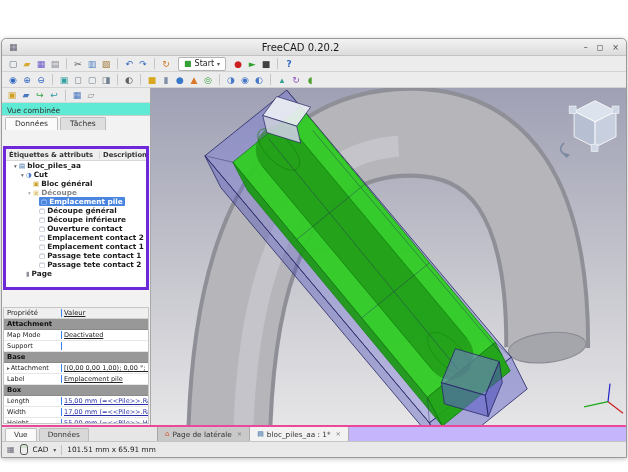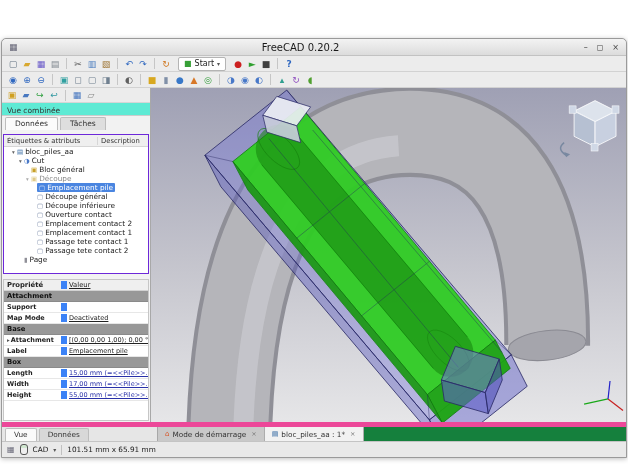--- a/index.html
+++ b/index.html
@@ -21,45 +21,45 @@
   .wbcombo .cicon{color:#38a038;font-size:8px;}
   .wbcombo .carr{font-size:6px;color:#555;}
   
   .main{flex:1;display:flex;min-height:0;}
   .leftpanel{width:148px;flex:none;display:flex;flex-direction:column;background:#f2f2f2;border-right:1px solid #a8a8a8;min-height:0;}
   .lptoolbar{height:14px;flex:none;display:flex;align-items:center;gap:2px;padding:0 4px;background:#ececec;border-bottom:1px solid #d6d6d6;}
   .paneltitle{height:12px;flex:none;display:flex;align-items:flex-end;padding:0 5px;font-size:7.5px;color:#333;background:#5eead4;border-bottom:1px solid #cccccc;}
   .ptabs{height:13px;flex:none;display:flex;gap:2px;padding:1px 3px 0 3px;}
   .ptab{font-size:7.5px;line-height:11px;padding:0 9px;border:1px solid #bdbdbd;border-bottom:none;border-radius:2px 2px 0 0;background:#dedede;color:#333;}
   .ptab.active{background:#fbfbfb;}
-  .treewrap{flex:none;background:#fff;border:1px solid #6d28d9;margin:4px 1px;}
+  .treewrap{flex:none;background:#fff;border:3px solid #6d28d9;margin:16px 1px;font-weight:bold;}
   .treeheader{display:flex;height:11px;background:#efefef;border-bottom:1px solid #d6d6d6;font-size:6.8px;color:#333;align-items:center;}
   .th1{width:90px;padding-left:3px;border-right:1px solid #d6d6d6;overflow:hidden;white-space:nowrap;}
   .th2{flex:1;padding-left:3px;overflow:hidden;white-space:nowrap;}
   .tree{height:126px;overflow:hidden;font-size:7.3px;}
   .trow{height:9px;display:flex;align-items:center;white-space:nowrap;color:#1a1a1a;}
   .tarrow{width:7px;font-size:5.5px;color:#666;text-align:center;flex:none;}
   .tico{font-size:6.5px;margin-right:2px;}
   .selwrap{display:flex;align-items:center;}
   .sel{background:#4a85e0;color:#fff;padding:0 2px;border-radius:1px;}
   .dim{opacity:.55;}
   
   .props{flex:1;min-height:0;background:#fff;border:1px solid #c6c6c6;margin:1px;font-size:6.5px;overflow:hidden;}
   .phead{display:flex;height:10px;background:#efefef;border-bottom:1px solid #d2d2d2;align-items:center;font-size:6.8px;}
   .prow{display:flex;height:10px;border-bottom:1px solid #e7e7e7;align-items:center;}
-  .pkey{width:54px;flex:none;padding-left:3px;border-right:6px solid #3b82f6;overflow:hidden;white-space:nowrap;display:flex;align-items:center;gap:1px;font-weight:bold;}
+  .pkey{width:54px;flex:none;padding-left:3px;border-right:1px solid #3b82f6;overflow:hidden;white-space:nowrap;display:flex;align-items:center;gap:1px;}
   .pval{flex:1;padding-left:2px;overflow:hidden;white-space:nowrap;text-decoration:underline;}
   .pgroup{background:#989898;color:#101010;font-weight:bold;height:10px;display:flex;align-items:center;padding-left:3px;border-bottom:1px solid #8a8a8a;font-size:6.8px;}
   .pexpr{color:#2830a8;}
   .pexpand{font-size:5.5px;color:#555;}
   
   .viewport{flex:1;position:relative;min-width:0;background:#c0c0c8;}
   .viewport svg{position:absolute;inset:0;width:100%;height:100%;}
   
-  .bottomrow{height:14px;flex:none;display:flex;background:#15803d;border-top:5px solid #ec4899;}
+  .bottomrow{height:14px;flex:none;display:flex;background:#c4b5fd;border-top:2px solid #ec4899;}
   .lpbottom{width:149px;flex:none;display:flex;gap:2px;padding:1px 3px 0 3px;background:#e6e6e6;border-right:1px solid #a8a8a8;}
   .btab{font-size:7.3px;line-height:11px;padding:0 8px;border:1px solid #bdbdbd;border-bottom:none;border-radius:2px 2px 0 0;background:#d8d8d8;color:#333;}
   .btab.active{background:#fafafa;}
   .doctabs{flex:1;display:flex;}
   .dtab{display:flex;align-items:center;gap:3px;padding:0 7px;font-size:7.3px;background:#c9c9c9;border-right:1px solid #adadad;color:#333;}
   .dtab.active{background:#f2f2f2;}
   .dticon{font-size:7px;}
   .dtclose{font-size:6.5px;color:#777;margin-left:2px;}
   
   .statusbar{height:15px;flex:none;display:flex;align-items:center;gap:5px;padding:0 5px;background:#e9e9e9;border-top:1px solid #c4c4c4;font-size:7.3px;color:#1a1a1a;}
@@ -226,26 +226,26 @@
         </div>
       </div>
 
       <div class="props">
         <div class="phead">
           <span class="pkey">Propriété</span>
           <span class="pval">Valeur</span>
         </div>
         <div class="pgroup">Attachment</div>
         <div class="prow">
+          <span class="pkey">Map Mode</span>
+          <span class="pval">Deactivated</span>
+        </div>
+        <div class="prow">
           <span class="pkey">Support</span>
           <span class="pval"></span>
-        </div>
-        <div class="prow">
-          <span class="pkey">Map Mode</span>
-          <span class="pval">Deactivated</span>
         </div>
         <div class="pgroup">Base</div>
         <div class="prow">
           <span class="pkey">
             <span class="pexpand">▸</span>
             <span>Attachment</span>
           </span>
           <span class="pval">[(0,00 0,00 1,00); 0,00 °; (1,00 mm 1,00 mm 3,00 mm)]</span>
         </div>
         <div class="prow">
@@ -349,21 +349,21 @@
   </div>
 
   <div class="bottomrow">
     <div class="lpbottom">
       <span class="btab active">Vue</span>
       <span class="btab">Données</span>
     </div>
     <div class="doctabs">
       <span class="dtab">
         <span class="dticon" style="color:#d85020">⌂</span>
-        <span>Mode de démarrage</span>
+        <span>Page de latérale</span>
         <span class="dtclose">×</span>
       </span>
       <span class="dtab active">
         <span class="dticon" style="color:#3a6ea5">▤</span>
         <span>bloc_piles_aa : 1*</span>
         <span class="dtclose">×</span>
       </span>
     </div>
   </div>
 

